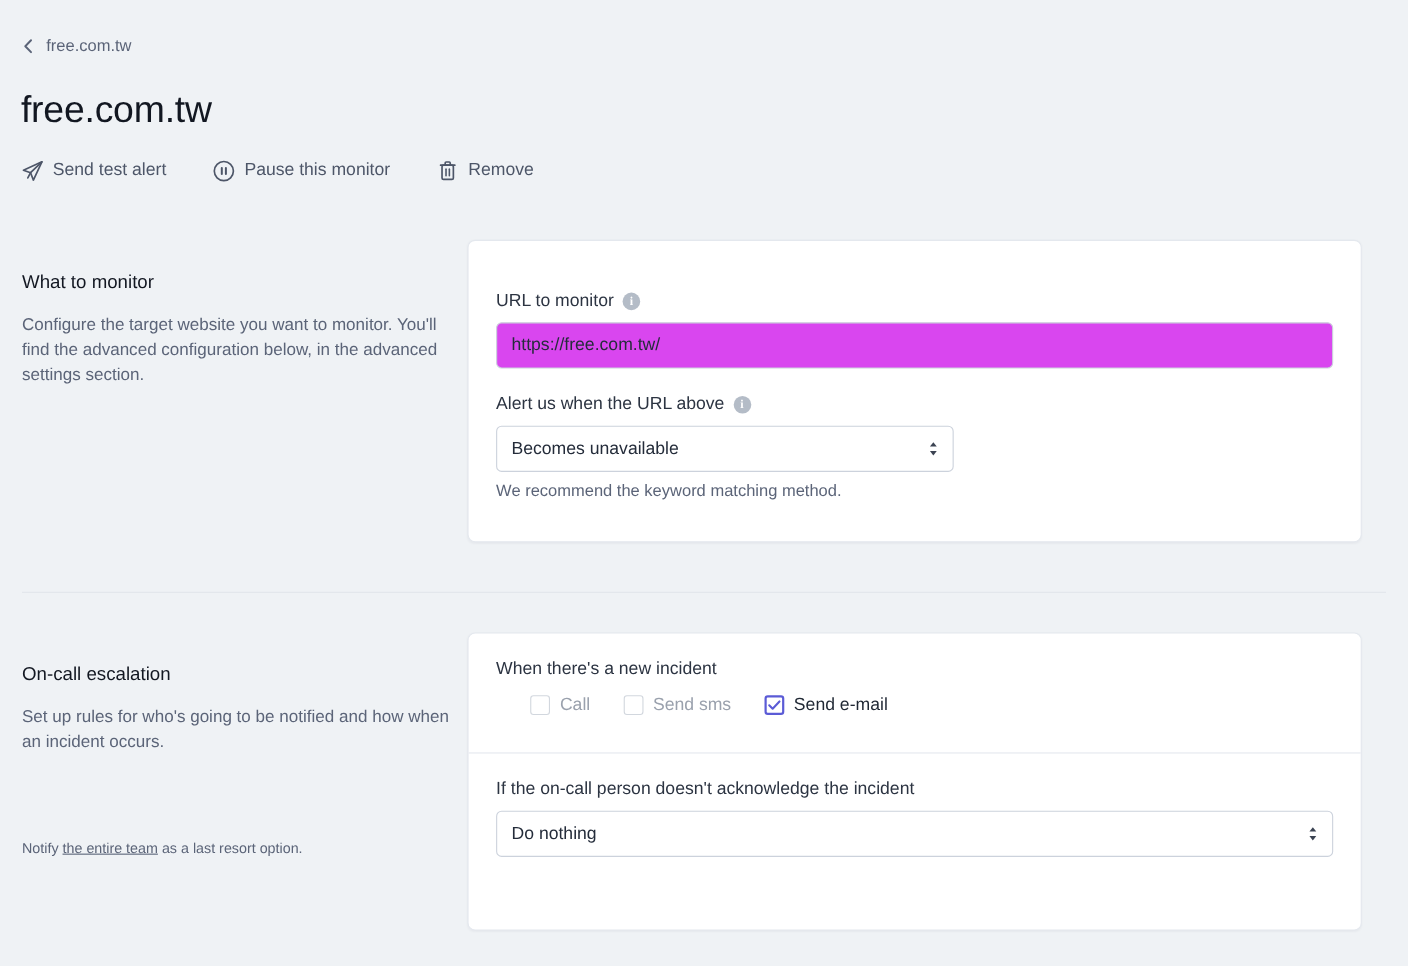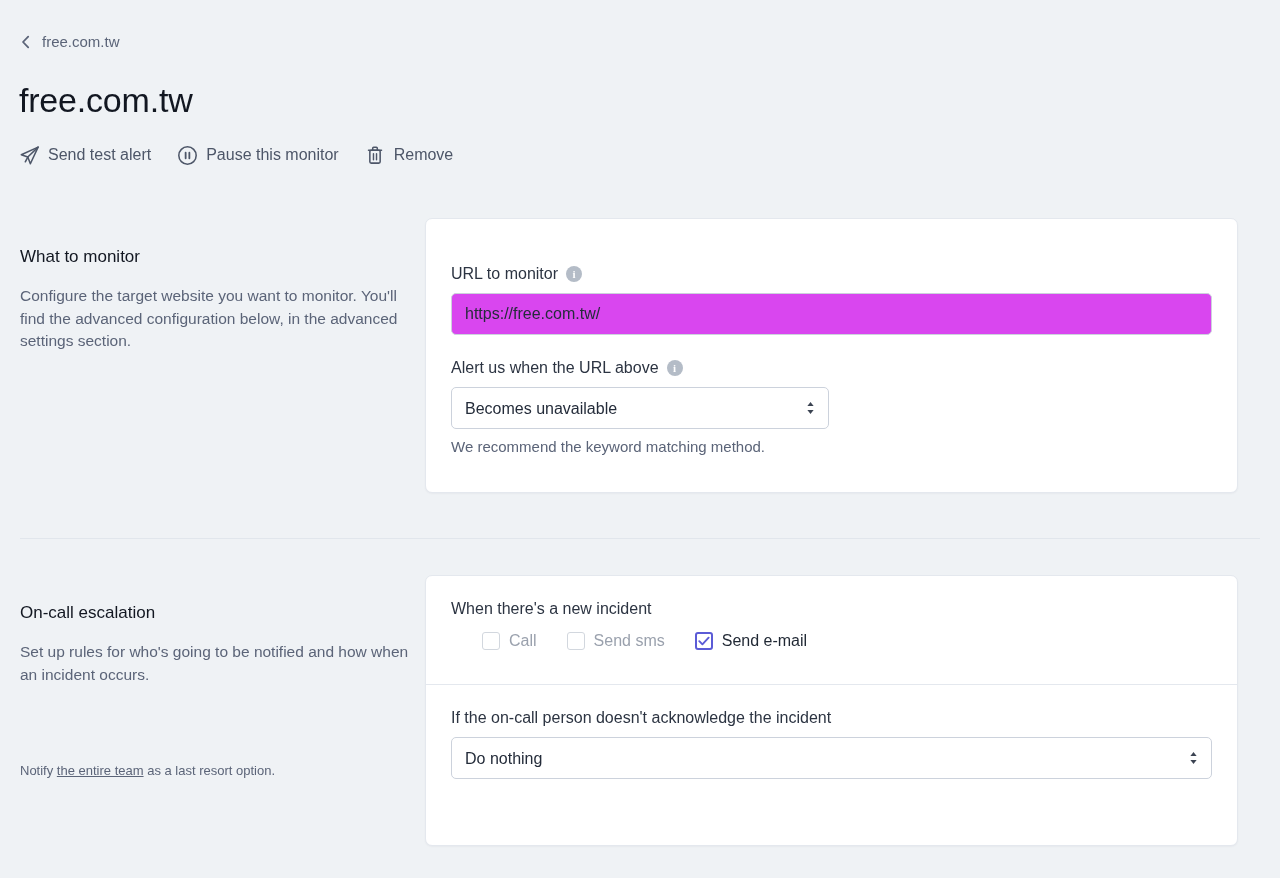--- a/index.html
+++ b/index.html
@@ -36,21 +36,21 @@
     font-weight: 400;
     letter-spacing: -0.2px;
     color: #121721;
     line-height: 1.2;
   }
 
   .toolbar {
     position: absolute;
     left: 18px; top: 144px;
     display: flex; align-items: center;
-    gap: 25px;
+    gap: 41px;
   }
   .tool-action {
     display: flex; align-items: center; gap: 8px;
     font-size: 16px;
     color: #4d5668;
     cursor: pointer;
     user-select: none;
   }
   .tool-icon { display: flex; align-items: center; justify-content: center; width: 22px; height: 22px; color: #4d5668; }
   .tool-icon svg { display: block; }
@@ -269,21 +269,21 @@
         <div class="field-label">
           <span>URL to monitor</span>
           <span class="info-icon">i</span>
         </div>
         <input class="text-input" type="text" value="https://free.com.tw/" style="">
 
         <div class="field-label" style="margin-top:24px;">
           <span>Alert us when the URL above</span>
           <span class="info-icon">i</span>
         </div>
-        <div class="select-wrap" style="width:378px;">
+        <div class="select-wrap" style="width:416px;">
           <select class="select-box">
             <option>Becomes unavailable</option>
           </select>
           <span class="select-arrows">
             <svg width="11" height="18" viewBox="0 0 11 18" fill="none">
               <path d="M5.5 3 L8.6 7 H2.4 Z" fill="#3b4352"></path>
               <path d="M5.5 15 L8.6 11 H2.4 Z" fill="#3b4352"></path>
             </svg>
           </span>
         </div>

